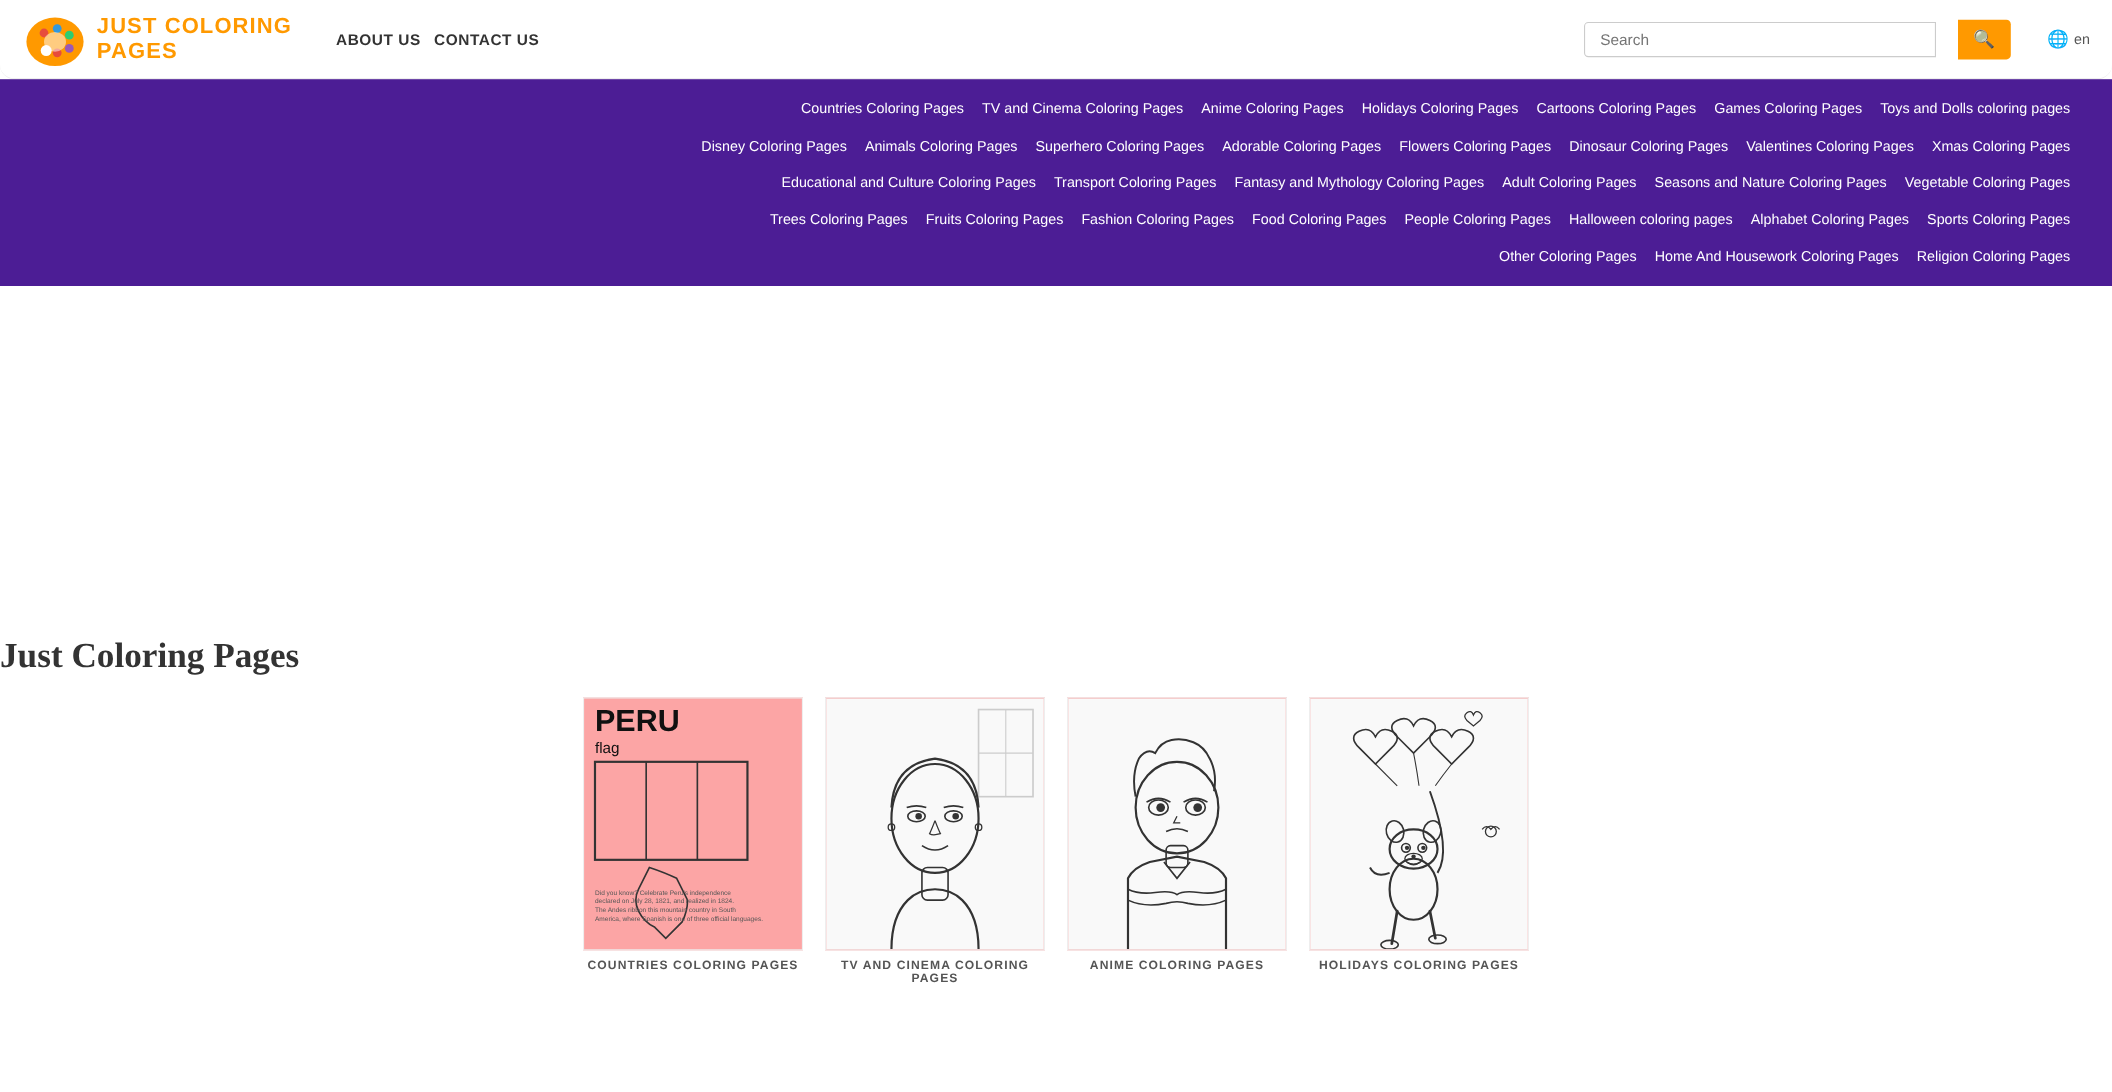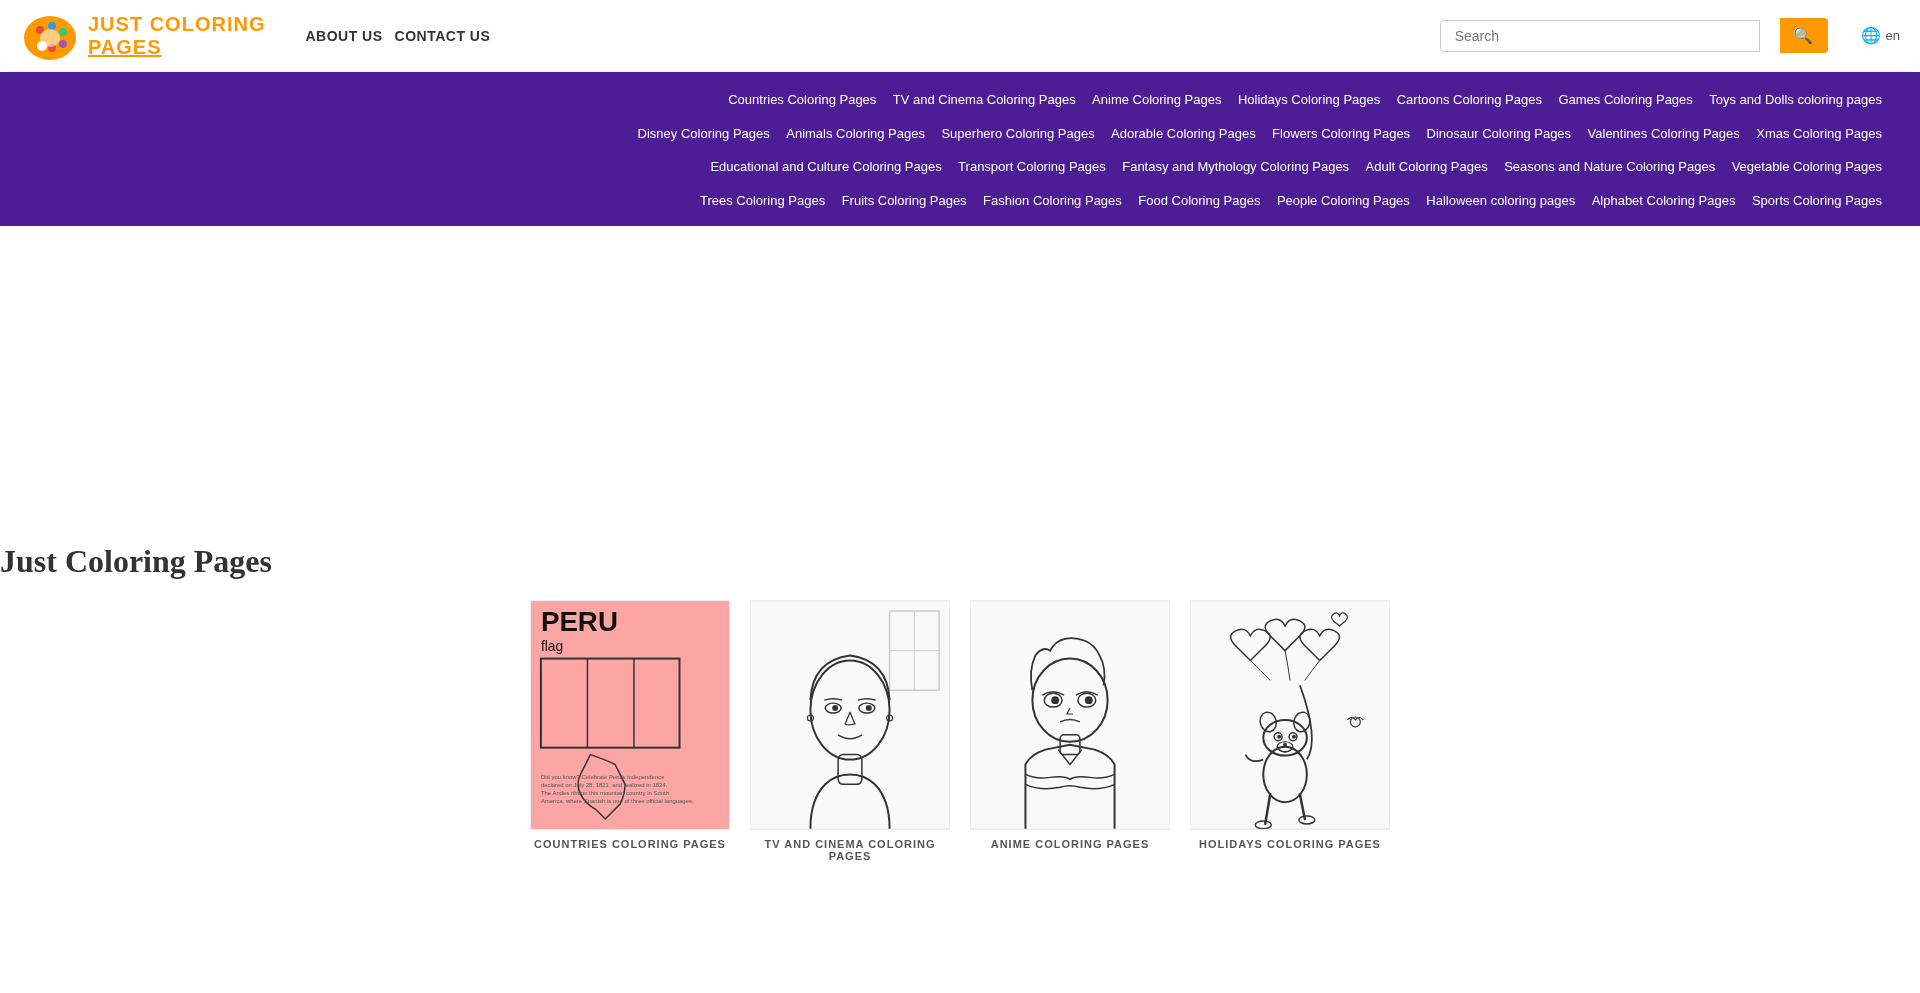--- a/index.html
+++ b/index.html
@@ -161,21 +161,21 @@
       <circle cx="20" cy="22" r="4" fill="#e74c3c"></circle>
       <circle cx="32" cy="18" r="4" fill="#3498db"></circle>
       <circle cx="43" cy="24" r="4" fill="#2ecc71"></circle>
       <circle cx="43" cy="36" r="4" fill="#9b59b6"></circle>
       <circle cx="32" cy="40" r="4" fill="#e74c3c"></circle>
       <circle cx="22" cy="38" r="5" fill="#fff"></circle>
       <ellipse cx="30" cy="30" rx="10" ry="9" fill="#fff" opacity="0.5"></ellipse>
     </svg>
     <div>
       <div style="color:#f90;font-size:20px;font-weight:900;text-transform:uppercase;letter-spacing:1px;font-family:Arial,sans-serif;">JUST COLORING</div>
-      <div style="color:#f90;font-size:20px;font-weight:900;text-transform:uppercase;letter-spacing:1px;font-family:Arial,sans-serif;text-decoration:underline;">PAGES</div>
+      <div style="color:#f90;font-size:20px;font-weight:900;text-transform:uppercase;letter-spacing:1px;font-family:Arial,sans-serif;">PAGES</div>
     </div>
   </a>
 
   <nav class="nav-links">
     <a href="#">ABOUT US</a>
     <a href="#">CONTACT US</a>
   </nav>
 
   <div class="search-area">
     <input class="search-input" type="text" placeholder="Search" style="">
@@ -220,20 +220,25 @@
   <div class="nav-row">
     <a href="#">Trees Coloring Pages</a>
     <a href="#">Fruits Coloring Pages</a>
     <a href="#">Fashion Coloring Pages</a>
     <a href="#">Food Coloring Pages</a>
     <a href="#">People Coloring Pages</a>
     <a href="#">Halloween coloring pages</a>
     <a href="#">Alphabet Coloring Pages</a>
     <a href="#">Sports Coloring Pages</a>
   </div>
+  <div class="nav-row">
+    <a href="#">Other Coloring Pages</a>
+    <a href="#">Home And Housework Coloring Pages</a>
+    <a href="#">Religion Coloring Pages</a>
+  </div>
 </nav>
 
 <div class="ad-area">
 </div>
 
 <h1 class="main-title">Just Coloring Pages</h1>
 
 <div class="cards-grid">
 
   <div class="card">

